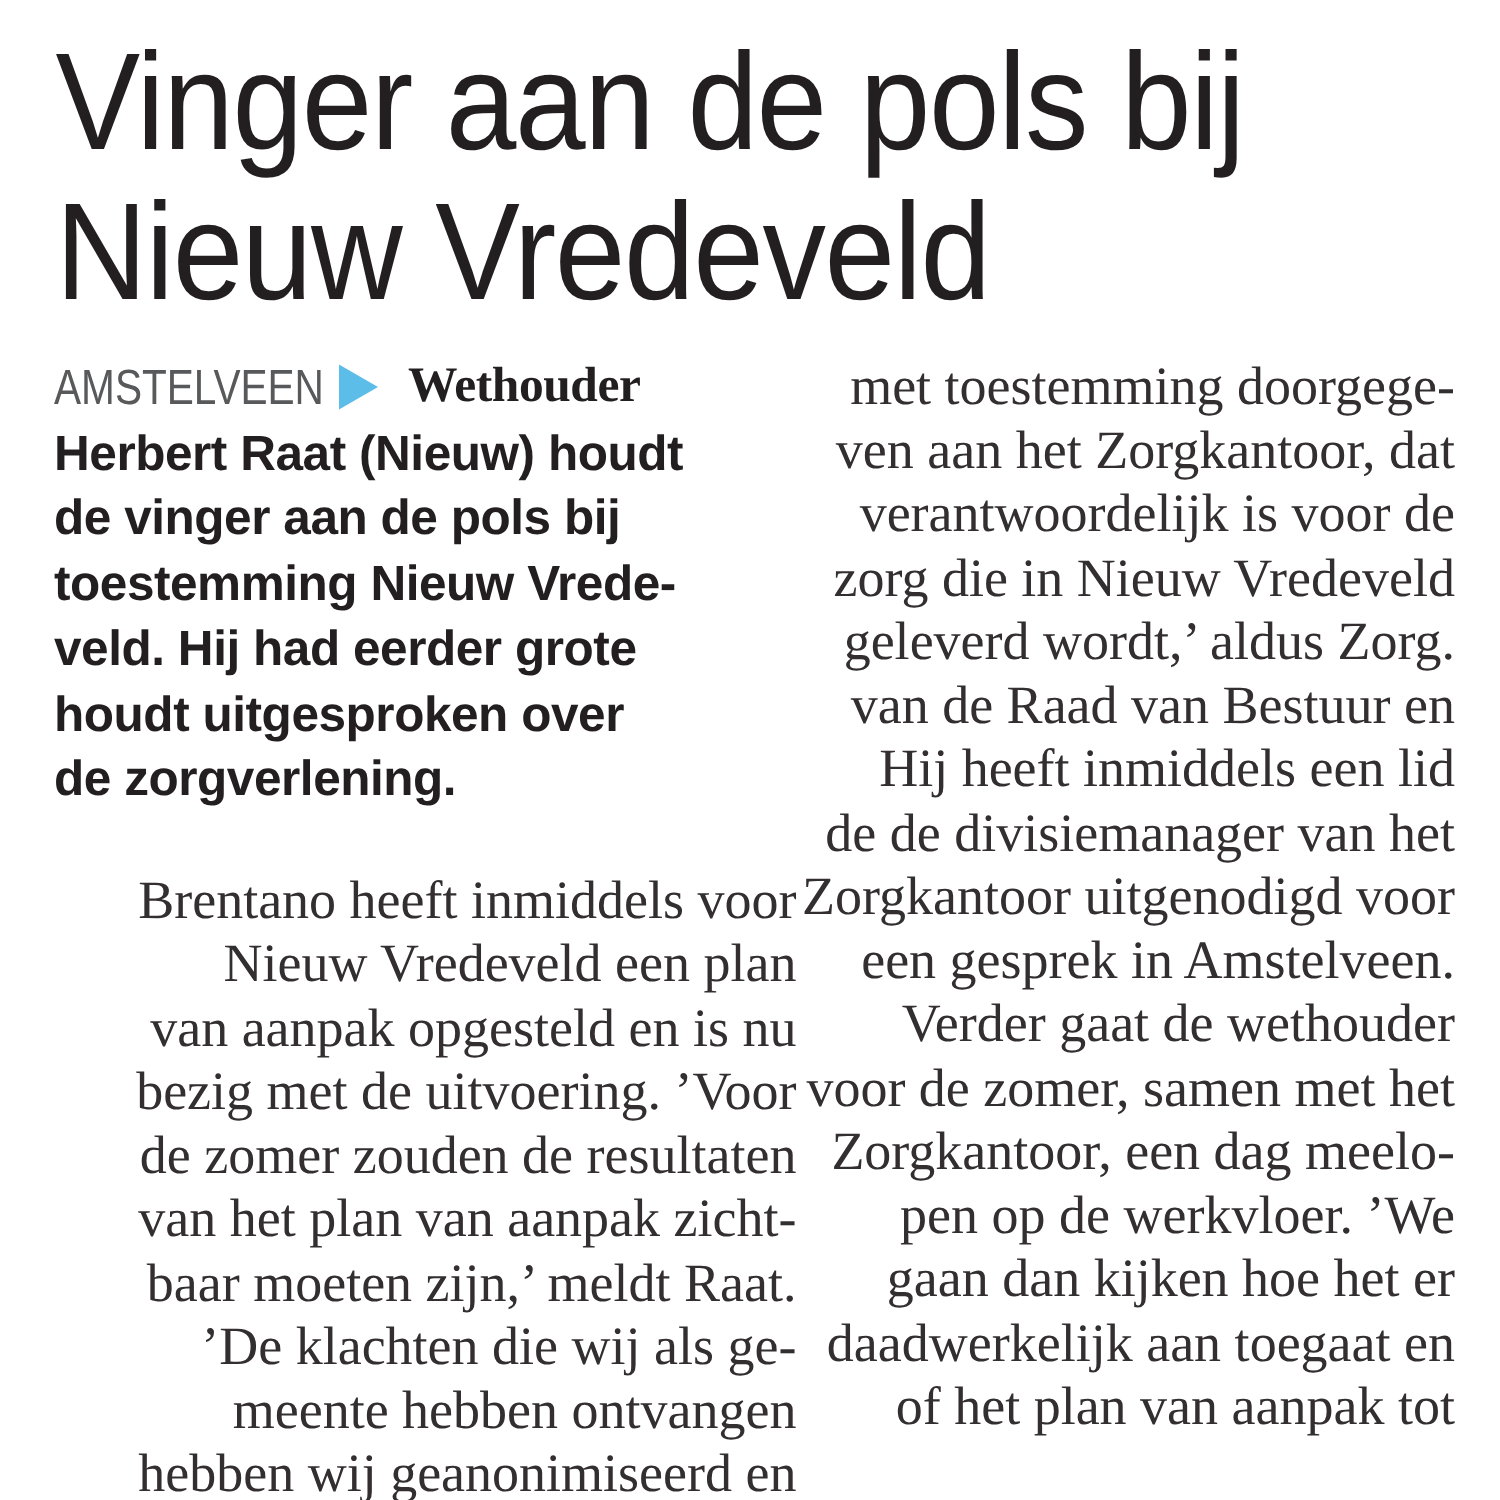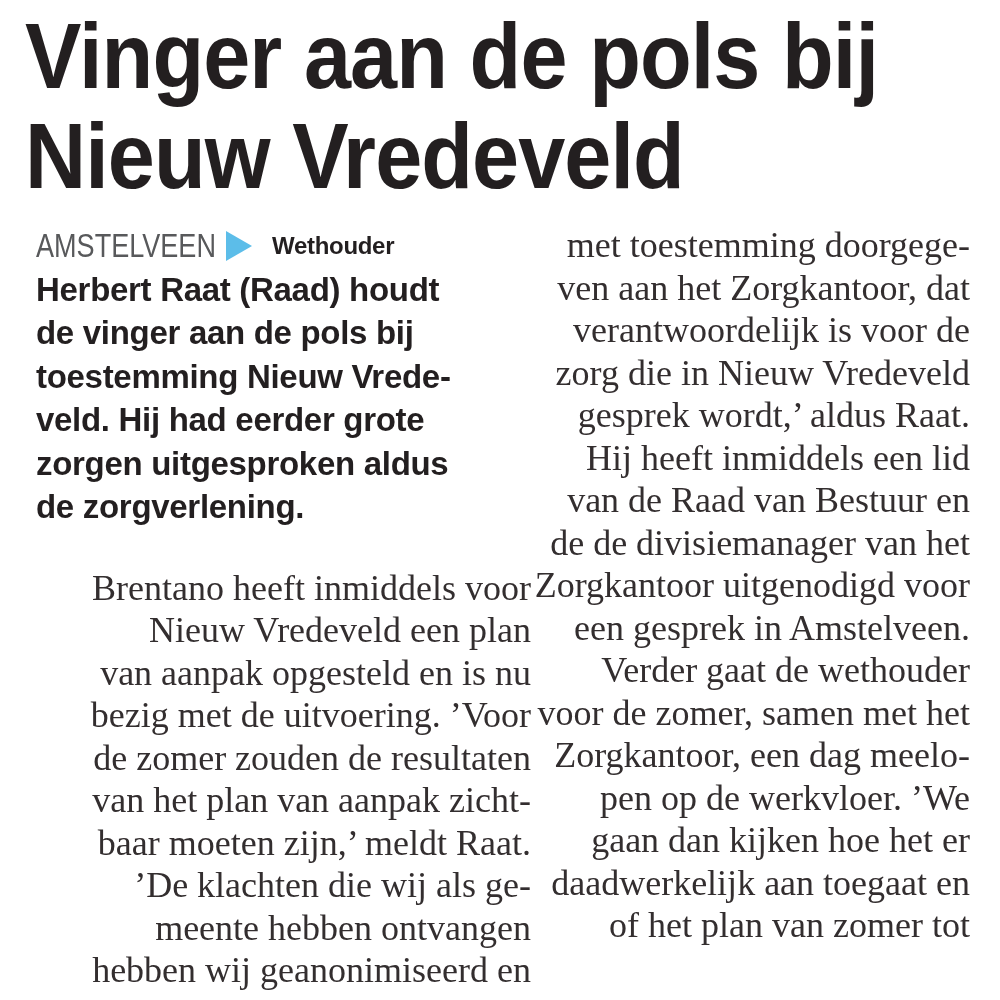--- a/index.html
+++ b/index.html
@@ -14,21 +14,21 @@
   body{
     width:1000px;height:1000px;
     background:var(--background);
     font-family:"Liberation Sans", sans-serif;
     color:var(--text);
     overflow:hidden;
   }
   .page{position:relative;width:1000px;height:1000px;background:var(--background);}
 
   
-  .headline{padding:6px 0 0 25px;margin:0;font-weight:700;}
+  .headline{padding:6px 0 0 25px;margin:12px;font-weight:400;}
   .headline .line{
     display:block;
     font-size:92px;
     line-height:100px;
     letter-spacing:-1px;
     white-space:nowrap;
     transform:scaleX(0.92);
     transform-origin:left center;
     color:var(--text);
   }
@@ -47,21 +47,21 @@
     transform:scaleX(0.82);transform-origin:left center;
     white-space:nowrap;
   }
   .arrow-icon{
     display:inline-block;width:0;height:0;
     border-left:26px solid var(--arrow);
     border-top:15px solid transparent;
     border-bottom:15px solid transparent;
     margin:0 6px 0 6px;
   }
-  .lede-first-word{font-size:24px;font-weight:700;color:var(--text);margin-left:14px;letter-spacing:-0.3px;}
+  .lede-first-word{font-size:33px;font-weight:700;color:var(--text);margin-left:14px;letter-spacing:-0.3px;font-family:Liberation Serif, serif;}
   .lede .line{
     display:block;
     font-size:33px;font-weight:700;
     line-height:43.5px;
     letter-spacing:-0.3px;
     white-space:nowrap;
     color:var(--text);
   }
 
   
@@ -90,25 +90,25 @@
 
     <div class="col-left">
 
       <div class="lede">
         <div class="dateline-line">
           <span class="dateline-loc">AMSTELVEEN</span>
           <span class="arrow-icon"></span>
           <span class="lede-first-word">Wethouder</span>
         </div>
         <div>
-            <div class="line">Herbert Raat (Raad) houdt</div>
+            <div class="line">Herbert Raat (Nieuw) houdt</div>
             <div class="line">de vinger aan de pols bij</div>
             <div class="line">toestemming Nieuw Vrede-</div>
             <div class="line">veld. Hij had eerder grote</div>
-            <div class="line">zorgen uitgesproken aldus</div>
+            <div class="line">houdt uitgesproken over</div>
             <div class="line">de zorgverlening.</div>
           </div>
       </div>
 
       <div class="serif body-left">
           <div class="line">Brentano heeft inmiddels voor</div>
           <div class="line">Nieuw Vredeveld een plan</div>
           <div class="line">van aanpak opgesteld en is nu</div>
           <div class="line">bezig met de uitvoering. ’Voor</div>
           <div class="line">de zomer zouden de resultaten</div>
@@ -119,30 +119,30 @@
           <div class="line">hebben wij geanonimiseerd en</div>
         </div>
     </div>
 
     <div class="col-right">
       <div class="serif">
           <div class="line">met toestemming doorgege-</div>
           <div class="line">ven aan het Zorgkantoor, dat</div>
           <div class="line">verantwoordelijk is voor de</div>
           <div class="line">zorg die in Nieuw Vredeveld</div>
-          <div class="line">gesprek wordt,’ aldus Raat.</div>
+          <div class="line">geleverd wordt,’ aldus Zorg.</div>
+          <div class="line">van de Raad van Bestuur en</div>
           <div class="line">Hij heeft inmiddels een lid</div>
-          <div class="line">van de Raad van Bestuur en</div>
           <div class="line">de de divisiemanager van het</div>
           <div class="line">Zorgkantoor uitgenodigd voor</div>
           <div class="line">een gesprek in Amstelveen.</div>
           <div class="line">Verder gaat de wethouder</div>
           <div class="line">voor de zomer, samen met het</div>
           <div class="line">Zorgkantoor, een dag meelo-</div>
           <div class="line">pen op de werkvloer. ’We</div>
           <div class="line">gaan dan kijken hoe het er</div>
           <div class="line">daadwerkelijk aan toegaat en</div>
-          <div class="line">of het plan van zomer tot</div>
+          <div class="line">of het plan van aanpak tot</div>
         </div>
     </div>
 
   </div>
 </div>
 
 </body></html>

